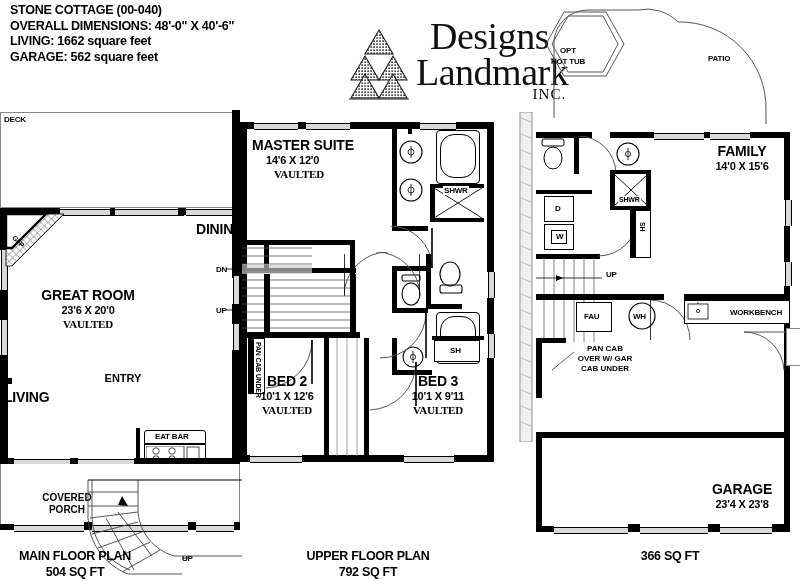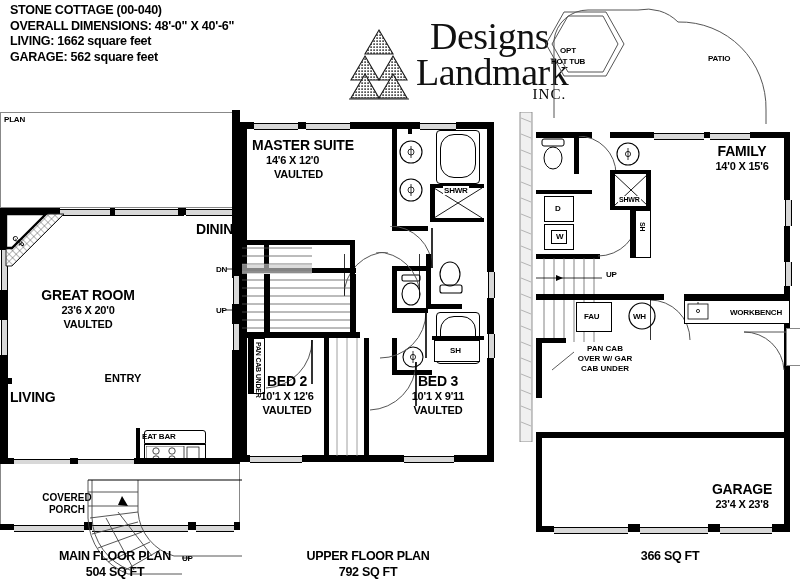--- a/index.html
+++ b/index.html
@@ -28,21 +28,21 @@
      letter-spacing:1px;text-align:right;margin-top:-4px;margin-right:2px;}
 
   
   .wall{background:#000;position:absolute;}
   .glass{position:absolute;background:#d8d8d8;border-top:1px solid #000;border-bottom:1px solid #000;}
   .glassv{position:absolute;background:#d8d8d8;border-left:1px solid #000;border-right:1px solid #000;}
   .room-label{position:absolute;text-align:center;font-weight:bold;
      font-family:"Liberation Sans", sans-serif;white-space:nowrap;}
   .rl-name{font-size:14px;line-height:15px;letter-spacing:-0.2px;}
   .rl-dim{font-size:11px;line-height:15px;letter-spacing:-0.2px;}
-  .rl-sub{font-size:11px;line-height:13px;letter-spacing:-0.2px;}
+  .rl-sub{font-size:11px;line-height:13px;letter-spacing:-0.2px;font-family:Liberation Serif, serif;}
   .tiny{position:absolute;font-size:8px;font-weight:bold;line-height:9px;
      font-family:"Liberation Sans", sans-serif;white-space:nowrap;letter-spacing:-0.2px;}
   .tiny7{position:absolute;font-size:7px;font-weight:bold;line-height:8px;
      font-family:"Liberation Sans", sans-serif;white-space:nowrap;letter-spacing:-0.2px;}
   .box{position:absolute;border:1px solid #000;background:#fff;box-sizing:border-box;}
   .boxg{position:absolute;border:1px solid #888;background:#fff;box-sizing:border-box;}
   .vert{writing-mode:vertical-rl;text-orientation:mixed;}
 
   
   .plan-footer{position:absolute;text-align:center;font-weight:bold;
@@ -77,21 +77,21 @@
   <div id="logo-text">
     <div id="logo-line2">Designs</div>
     <div id="logo-line1">Landmark</div>
     <div id="logo-inc">INC.</div>
   </div>
 </div>
 
 <div class="abs" id="main-plan" style="left:0;top:110px;width:240px;height:420px;">
 
   <div class="boxg" style="left:0;top:2px;width:234px;height:96px;"></div>
-  <div class="tiny" style="left:4px;top:5px;">PLAN</div>
+  <div class="tiny" style="left:4px;top:5px;">DECK</div>
 
   <div class="wall" style="left:0;top:98px;width:56px;height:7px;"></div>
   <div class="glass" style="left:56px;top:99px;width:128px;height:5px;"></div>
   <div class="wall" style="left:56px;top:98px;width:4px;height:7px;"></div>
   <div class="wall" style="left:110px;top:98px;width:5px;height:7px;"></div>
   <div class="wall" style="left:178px;top:98px;width:8px;height:7px;"></div>
   <div class="glass" style="left:186px;top:99px;width:48px;height:5px;"></div>
   <div class="wall" style="left:232px;top:98px;width:8px;height:7px;"></div>
 
   <div class="wall" style="left:232px;top:0px;width:8px;height:100px;"></div>
@@ -122,33 +122,33 @@
     </svg>
   </div>
   <div class="tiny7" style="left:16px;top:124px;transform:rotate(45deg);transform-origin:left top;">GFP</div>
 
   <div class="room-label" style="left:18px;top:178px;width:140px;">
     <div class="rl-name">GREAT ROOM</div>
     <div class="rl-dim">23'6 X 20'0</div>
     <div class="rl-sub">VAULTED</div>
   </div>
   <div class="room-label rl-name" style="left:196px;top:112px;">DINING</div>
-  <div class="room-label rl-name" style="left:10px;top:280px;">LIVING</div>
+  <div class="room-label rl-name" style="left:4px;top:280px;">LIVING</div>
   <div class="room-label" style="left:98px;top:262px;width:50px;font-size:11px;line-height:12px;">ENTRY</div>
 
   <div class="tiny" style="left:216px;top:155px;">DN</div>
   <div class="tiny" style="left:216px;top:196px;">UP</div>
   <svg class="abs" style="left:226px;top:150px;" width="14" height="64">
     <line x1="0" y1="9" x2="12" y2="9" stroke="#000" stroke-width="0.8"></line>
     <line x1="0" y1="50" x2="12" y2="50" stroke="#000" stroke-width="0.8"></line>
   </svg>
   <div class="glassv" style="left:233px;top:166px;width:5px;height:10px;"></div>
 
   <div class="box" style="left:144px;top:320px;width:62px;height:14px;border-radius:3px 3px 0 0;"></div>
-  <div class="tiny" style="left:142px;top:322px;">EAT BAR</div>
+  <div class="tiny" style="left:155px;top:322px;">EAT BAR</div>
   <div class="box" style="left:144px;top:334px;width:62px;height:22px;"></div>
   <svg class="abs" style="left:146px;top:336px;" width="58" height="19">
     <rect x="0" y="0" width="38" height="18" fill="none" stroke="#000" stroke-width="0.7"></rect>
     <circle cx="10" cy="5" r="3.2" fill="none" stroke="#000" stroke-width="0.7"></circle>
     <circle cx="26" cy="5" r="3.2" fill="none" stroke="#000" stroke-width="0.7"></circle>
     <circle cx="10" cy="13" r="3.2" fill="none" stroke="#000" stroke-width="0.7"></circle>
     <circle cx="26" cy="13" r="3.2" fill="none" stroke="#000" stroke-width="0.7"></circle>
     <rect x="41" y="1" width="12" height="16" fill="none" stroke="#000" stroke-width="0.7"></rect>
   </svg>
   <div class="tiny" style="left:166px;top:356px;">R &amp; O</div>
@@ -212,21 +212,21 @@
     <path d="M40 94 L78 72"></path>
     <path d="M24 40 L52 92"></path>
     <path d="M36 34 L70 78"></path>
   </g>
   <line x1="6" y1="2" x2="160" y2="2" stroke="#000" stroke-width="1.2"></line>
   <path d="M40 18 L46 28 L36 27 Z" fill="#000"></path>
   <line x1="100" y1="80" x2="108" y2="80" stroke="#000" stroke-width="0.8"></line>
 </svg>
 <div class="tiny" style="left:182px;top:554px;">UP</div>
 
-<div class="plan-footer" style="left:0;top:548px;width:150px;padding-left:40px;">
+<div class="plan-footer" style="left:0;top:548px;width:150px;">
   <div>MAIN FLOOR PLAN</div>
   <div>504 SQ FT</div>
 </div>
 
 <div class="abs" id="upper-plan" style="left:240px;top:122px;width:254px;height:410px;">
 
   <div class="wall" style="left:0;top:0;width:14px;height:7px;"></div>
   <div class="glass" style="left:14px;top:1px;width:44px;height:5px;"></div>
   <div class="wall" style="left:58px;top:0;width:8px;height:7px;"></div>
   <div class="glass" style="left:66px;top:1px;width:44px;height:5px;"></div>

